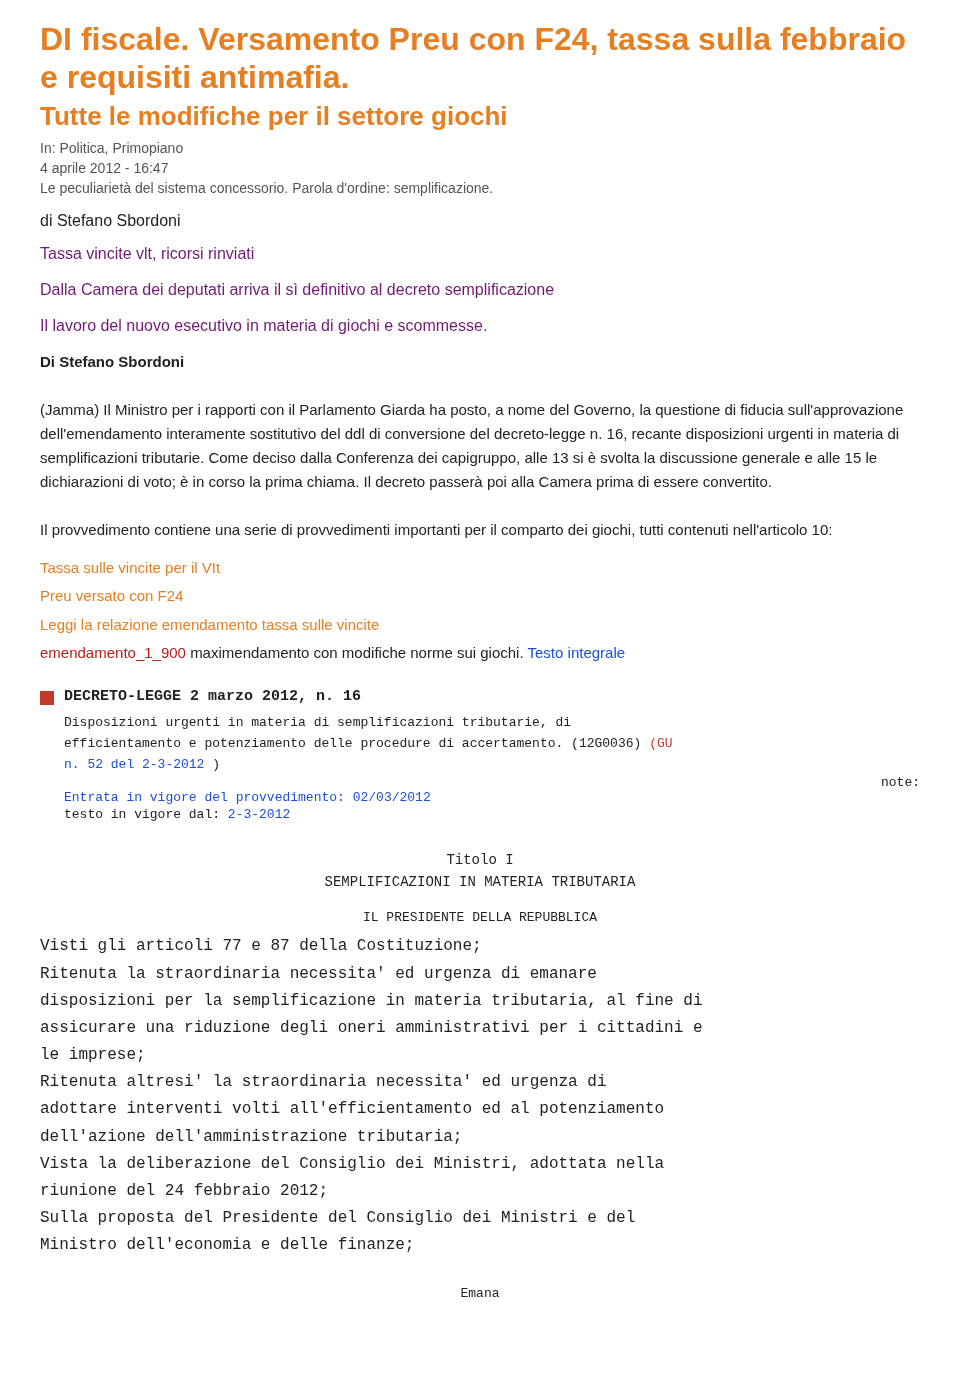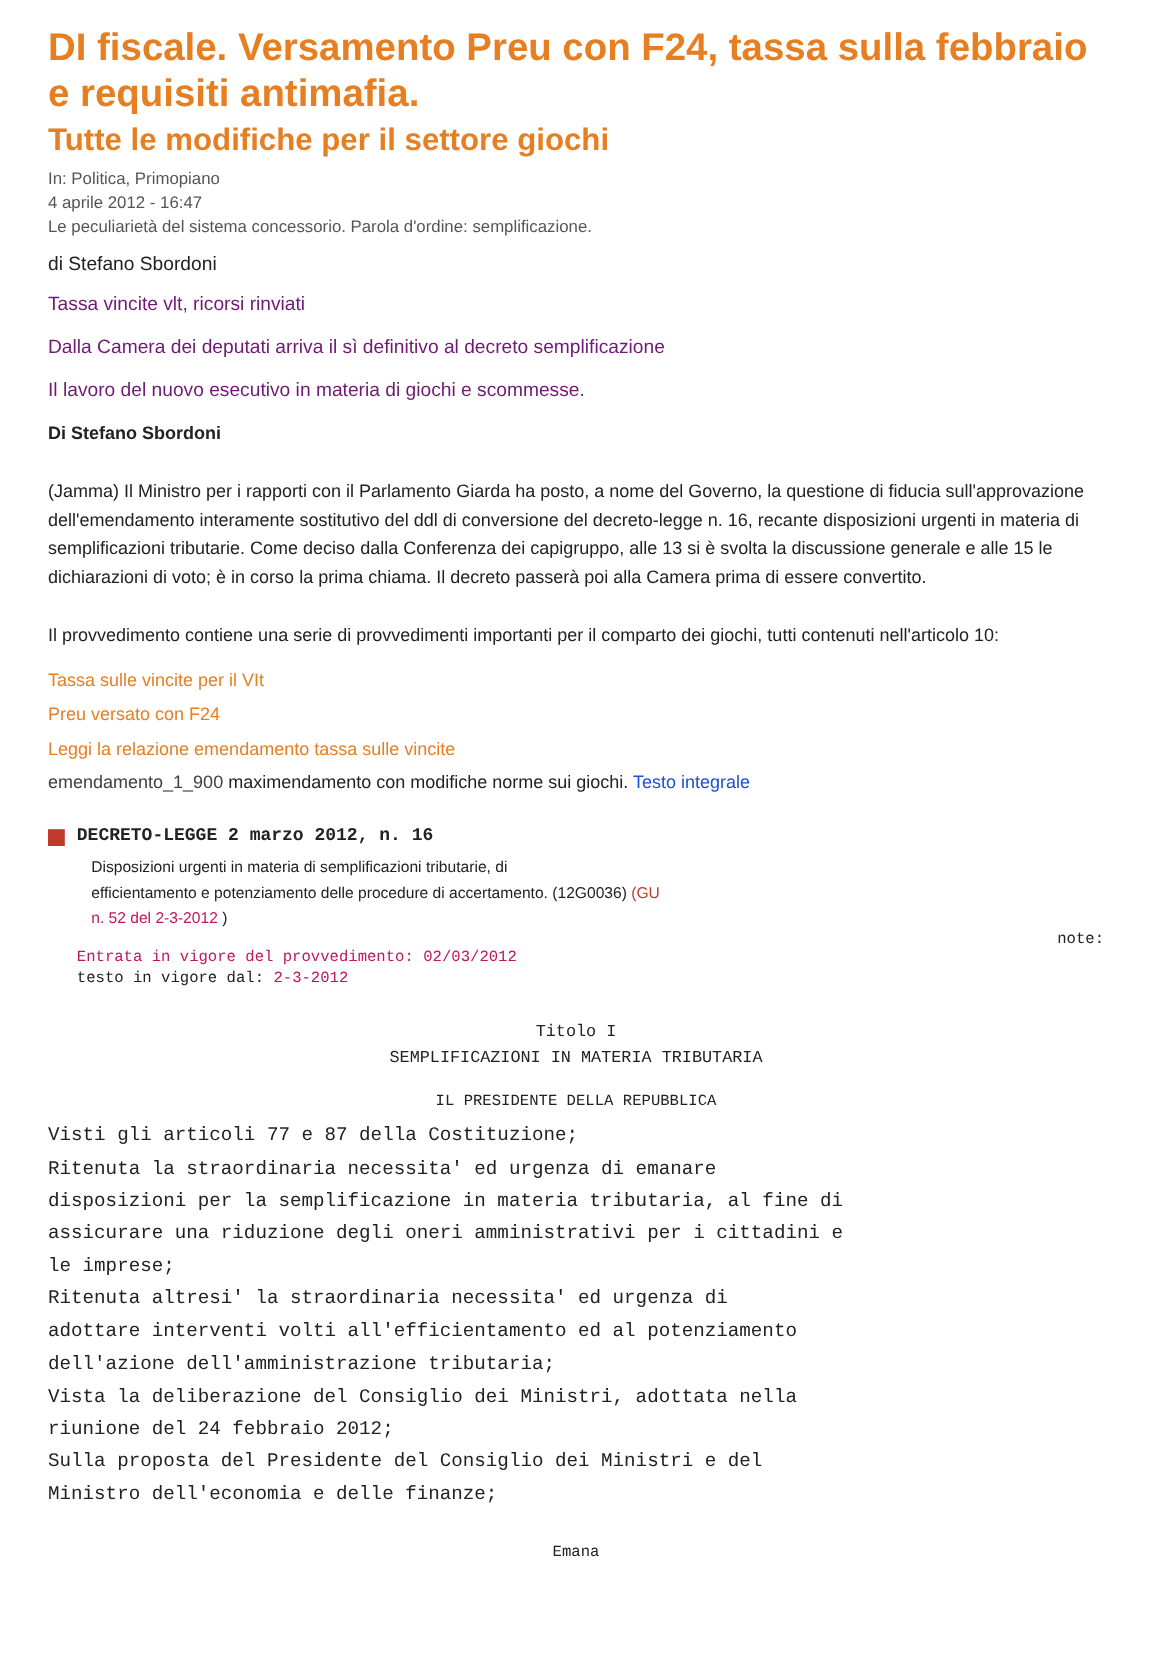--- a/index.html
+++ b/index.html
@@ -60,21 +60,21 @@
     .links-section {
       font-size: 15px;
       margin-bottom: 14px;
       line-height: 1.9;
     }
     .link-orange {
       color: #e67e22;
       text-decoration: none;
     }
     .link-blue {
-      color: #404040;
+      color: #b91c1c;
       text-decoration: none;
     }
     .testo-link {
       color: #1d4ed8;
       text-decoration: none;
     }
     .decreto-section {
       margin-top: 20px;
       margin-bottom: 10px;
     }
@@ -91,32 +91,32 @@
       flex-shrink: 0;
       margin-top: 3px;
     }
     .decreto-title {
       font-family: 'Courier New', Courier, monospace;
       font-size: 15px;
       font-weight: bold;
       color: #222;
     }
     .decreto-body {
-      font-family: Liberation Sans, sans-serif;
+      font-family: Liberation Mono, monospace;
       font-size: 13px;
       color: #222;
       line-height: 1.6;
-      margin-left: 36px;
+      margin-left: 24px;
     }
     .decreto-link {
       color: #c0392b;
       text-decoration: none;
     }
     .decreto-orange {
-      color: #be185d;
+      color: #1d4ed8;
     }
     .note-line {
       text-align: right;
       font-family: 'Courier New', Courier, monospace;
       font-size: 13px;
       color: #222;
       margin-left: 24px;
     }
     .vigore-line {
       font-family: 'Courier New', Courier, monospace;

